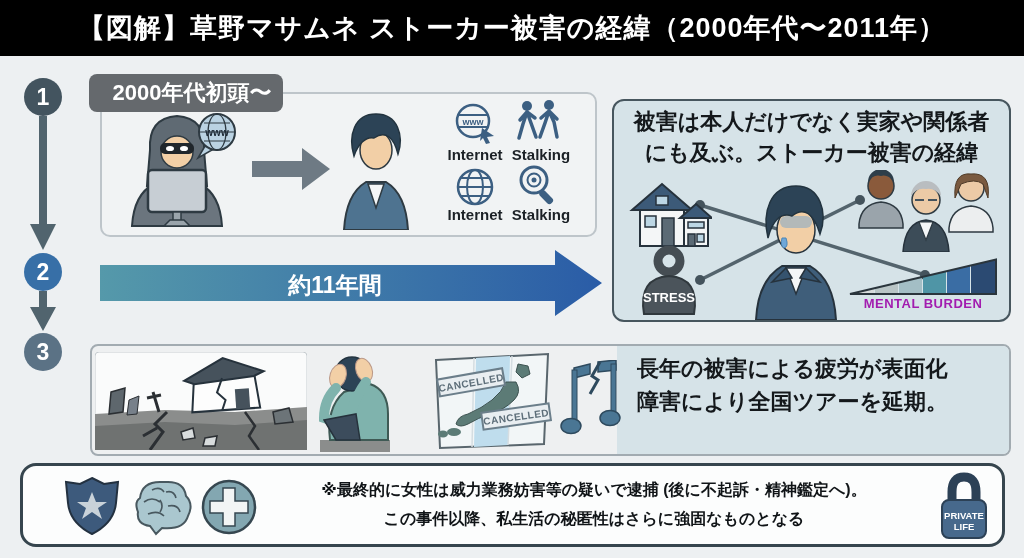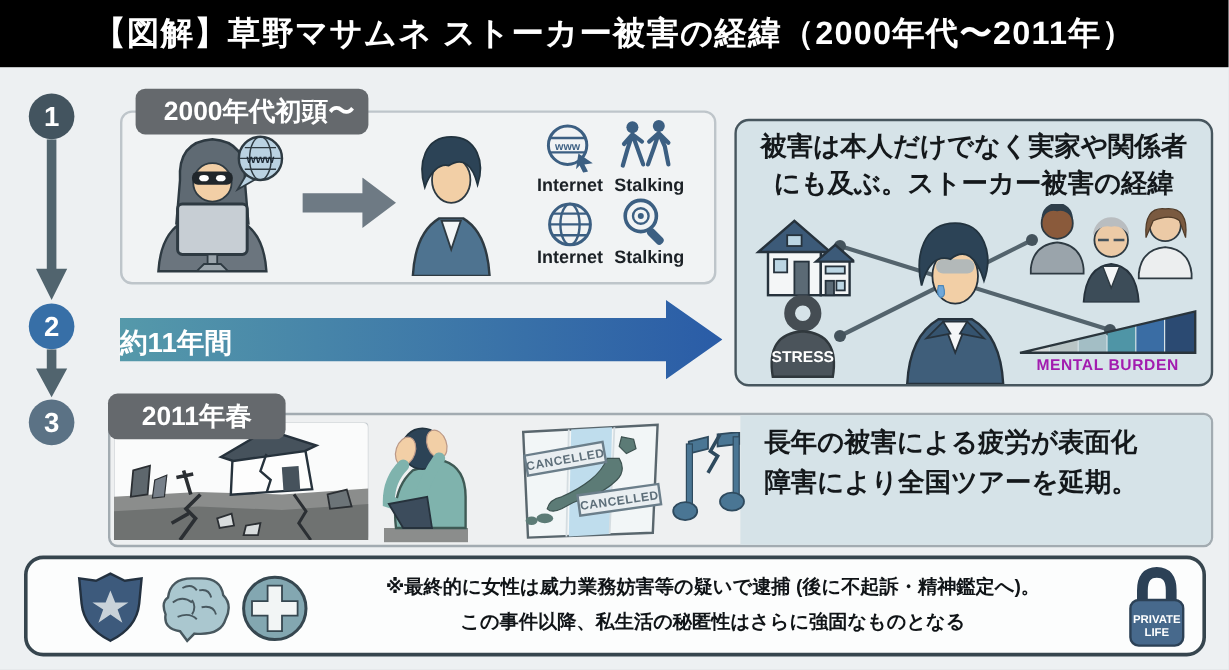--- a/index.html
+++ b/index.html
@@ -15,21 +15,21 @@
   .stepc{width:38px;height:38px;border-radius:50%;color:#fff;font-size:23px;font-weight:bold;
          display:flex;align-items:center;justify-content:center;}
   
   .badge{background:#65696d;color:#fff;font-weight:bold;border-radius:8px;
          display:flex;align-items:center;justify-content:center;z-index:5;}
   
   .card1{background:#f1f3f4;border:2px solid #bec5ca;border-radius:10px;z-index:1;}
   .panel{background:#d6e3e8;border:2px solid #47565e;border-radius:12px;z-index:1;}
   .p1txt{color:#14181b;font-size:22px;font-weight:bold;text-align:center;line-height:31px;z-index:2;}
   .iconlabel{font-size:15px;font-weight:bold;color:#1c2126;text-align:center;}
-  .arrowtxt{color:#fff;font-size:23px;font-weight:bold;z-index:3;}
+  .arrowtxt{color:#fff;font-size:23px;font-weight:bold;text-align:center;z-index:3;}
   .box3{background:#eef0f1;border:2px solid #a2abb1;border-radius:8px;z-index:1;}
   .box3right{background:#d6e3e8;border-radius:0 6px 6px 0;z-index:1;}
   .s3txt{color:#14181b;font-size:22px;font-weight:bold;line-height:33px;z-index:2;}
   .footer{background:#fcfdfd;border:3px solid #36454e;border-radius:16px;z-index:1;}
   .ftxt{color:#101417;font-size:16px;font-weight:bold;text-align:center;line-height:29px;z-index:2;}
   .ramplabel{font-size:13px;font-weight:bold;color:#a21caf;text-align:center;letter-spacing:.5px;}
   svg{display:block;}
 </style>
 </head>
 <body>
@@ -49,21 +49,21 @@
   <div class="abs stepc" style="left:24px;top:253px;background:#376fa7;">
     <span>2</span>
   </div>
   <svg class="abs" style="left:28px;top:291px;" width="30" height="42" viewBox="0 0 30 42">
     <polygon points="11,0 19,0 19,16 28,16 15,40 2,16 11,16" fill="#51646e"></polygon>
   </svg>
   <div class="abs stepc" style="left:24px;top:333px;background:#5b7285;">
     <span>3</span>
   </div>
 
-  <div class="abs badge" style="left:113px;top:74px;width:194px;height:38px;font-size:22px;padding-left:12px;">
+  <div class="abs badge" style="left:89px;top:74px;width:194px;height:38px;font-size:22px;padding-left:12px;">
     <span>2000年代初頭〜</span>
   </div>
 
   <div class="abs card1" style="left:100px;top:92px;width:497px;height:145px;"></div>
 
   <svg class="abs" style="left:112px;top:106px;z-index:2;" width="130" height="124" viewBox="0 0 130 124">
     <path d="M20,120 Q22,88 42,78 L88,78 Q108,88 110,120 Z" fill="#6b757e" stroke="#2e3a42" stroke-width="2"></path>
     <path d="M38,44 Q36,12 65,10 Q94,12 92,44 L95,80 Q65,72 35,80 Z" fill="#5f6a73" stroke="#2e3a42" stroke-width="2"></path>
     <circle cx="65" cy="46" r="16" fill="#f2cfa6" stroke="#2e3a42" stroke-width="1.5"></circle>
     <rect x="48" y="37" width="34" height="11" rx="5" fill="#20262b"></rect>
@@ -191,23 +191,20 @@
     <polygon points="2,38 26,32.3 26,38" fill="#d6dbdb"></polygon>
     <polygon points="27,32.1 50,26.7 50,38 27,38" fill="#b9c5c6"></polygon>
     <polygon points="51,26.4 74,21 74,38 51,38" fill="#a3bec5"></polygon>
     <polygon points="75,20.8 98,15.4 98,38 75,38" fill="#4f95a6"></polygon>
     <polygon points="99,15.1 122,9.7 122,38 99,38" fill="#3a6da4"></polygon>
     <polygon points="123,9.4 148,3.5 148,38 123,38" fill="#2b4a72"></polygon>
     <polygon points="2,38 148,3.5 148,38" fill="none" stroke="#2a353c" stroke-width="2"></polygon>
   </svg>
   <div class="abs ramplabel" style="left:840px;top:296px;width:166px;z-index:3;">MENTAL BURDEN</div>
 
-  <div class="abs badge" style="left:90px;top:328px;width:148px;height:38px;font-size:22px;">
-    <span>2011年春</span>
-  </div>
   <div class="abs box3" style="left:90px;top:344px;width:921px;height:112px;"></div>
   <div class="abs box3right" style="left:617px;top:346px;width:392px;height:108px;"></div>
   <div class="abs s3txt" style="left:637px;top:352px;width:370px;">
     <div>長年の被害による疲労が表面化</div>
     <div>障害により全国ツアーを延期。</div>
   </div>
 
   <svg class="abs" style="left:95px;top:352px;z-index:2;" width="212" height="98" viewBox="0 0 212 98">
     <rect x="0" y="0" width="212" height="98" rx="4" fill="#fafbfb" stroke="#c6ccd0"></rect>
     <polygon points="0,62 70,58 140,60 212,55 212,98 0,98" fill="#8b8d8c"></polygon>

